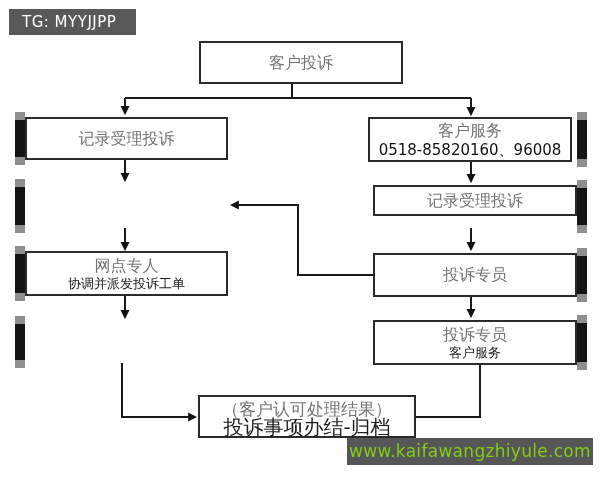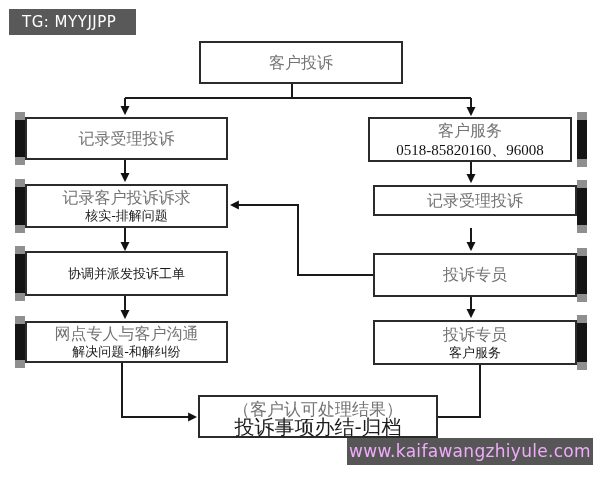--- a/index.html
+++ b/index.html
@@ -7,31 +7,31 @@
     position:relative;width:600px;height:480px;background:#ffffff;overflow:hidden;
     font-family:"DejaVu Sans","Liberation Sans",sans-serif;color:#1c1c1c;
   }
   .badge{
     position:absolute;left:9px;top:9px;width:127px;height:26px;
     background:#595959;color:#ffffff;font-size:15px;line-height:26px;
     padding-left:13px;box-sizing:border-box;letter-spacing:.5px;
   }
   .watermark{
     position:absolute;left:347px;top:438px;width:246px;height:27px;
-    background:#565656;color:#f0abfc;font-size:17px;line-height:27px;
+    background:#565656;color:#84cc16;font-size:17px;line-height:27px;
     text-align:center;letter-spacing:.3px;
   }
   .box{
     position:absolute;background:#ffffff;border:2px solid #2b2b2b;
     box-sizing:border-box;display:flex;flex-direction:column;
     align-items:center;justify-content:center;text-align:center;z-index:2;
   }
   .box .title{font-size:16px;line-height:20px;color:#737373;}
   .box .sub{font-size:13px;line-height:16px;color:#1a1a1a;}
-  .box .phone{font-size:15px;line-height:18px;color:#111;font-family:Liberation Serif, serif;}
+  .box .phone{font-size:15px;line-height:18px;color:#111;}
   .bigbox .title{font-size:17px;}
   .bigbox .sub{font-size:20px;}
   .bar{
     position:absolute;width:10px;z-index:1;
     background:linear-gradient(180deg,#8f8f8f 0 8px,#141414 8px calc(100% - 8px),#8f8f8f calc(100% - 8px) 100%);
   }
   svg.connectors{position:absolute;left:0;top:0;z-index:0;}
 </style>
 </head>
 <body>
@@ -73,52 +73,45 @@
   <div class="bar" style="left:577px;top:315px;height:55px"></div>
 
   <div class="box" style="left:199px;top:41px;width:204px;height:43px">
     <div class="title">客户投诉</div>
   </div>
 
   <div class="box" style="left:25px;top:117px;width:203px;height:43px">
     <div class="title">记录受理投诉</div>
   </div>
 
-  <div class="box" style="left:25px;top:184px;width:203px;height:44px">
-    <div class="title">记录客户投诉诉求</div>
-    <div class="sub">核实-排解问题</div>
-  </div>
 
   <div class="box" style="left:25px;top:251px;width:203px;height:45px">
+    <div class="title">网点专人</div>
     <div class="sub">协调并派发投诉工单</div>
   </div>
 
-  <div class="box" style="left:25px;top:321px;width:203px;height:42px">
-    <div class="title">网点专人与客户沟通</div>
-    <div class="sub">解决问题-和解纠纷</div>
-  </div>
 
   <div class="box" style="left:368px;top:117px;width:204px;height:45px">
     <div class="title">客户服务</div>
     <div class="phone">0518-85820160、96008</div>
   </div>
 
   <div class="box" style="left:373px;top:185px;width:204px;height:31px">
     <div class="title">记录受理投诉</div>
   </div>
 
   <div class="box" style="left:373px;top:253px;width:204px;height:44px">
     <div class="title">投诉专员</div>
   </div>
 
   <div class="box" style="left:373px;top:320px;width:204px;height:45px">
     <div class="title">投诉专员</div>
     <div class="sub">客户服务</div>
   </div>
 
-  <div class="box bigbox" style="left:198px;top:395px;width:240px;height:43px">
+  <div class="box bigbox" style="left:198px;top:395px;width:218px;height:43px">
     <div class="title">（客户认可处理结果）</div>
     <div class="sub">投诉事项办结-归档</div>
   </div>
 
   <div class="watermark">www.kaifawangzhiyule.com</div>
 
 </div>
 
 </body></html>

